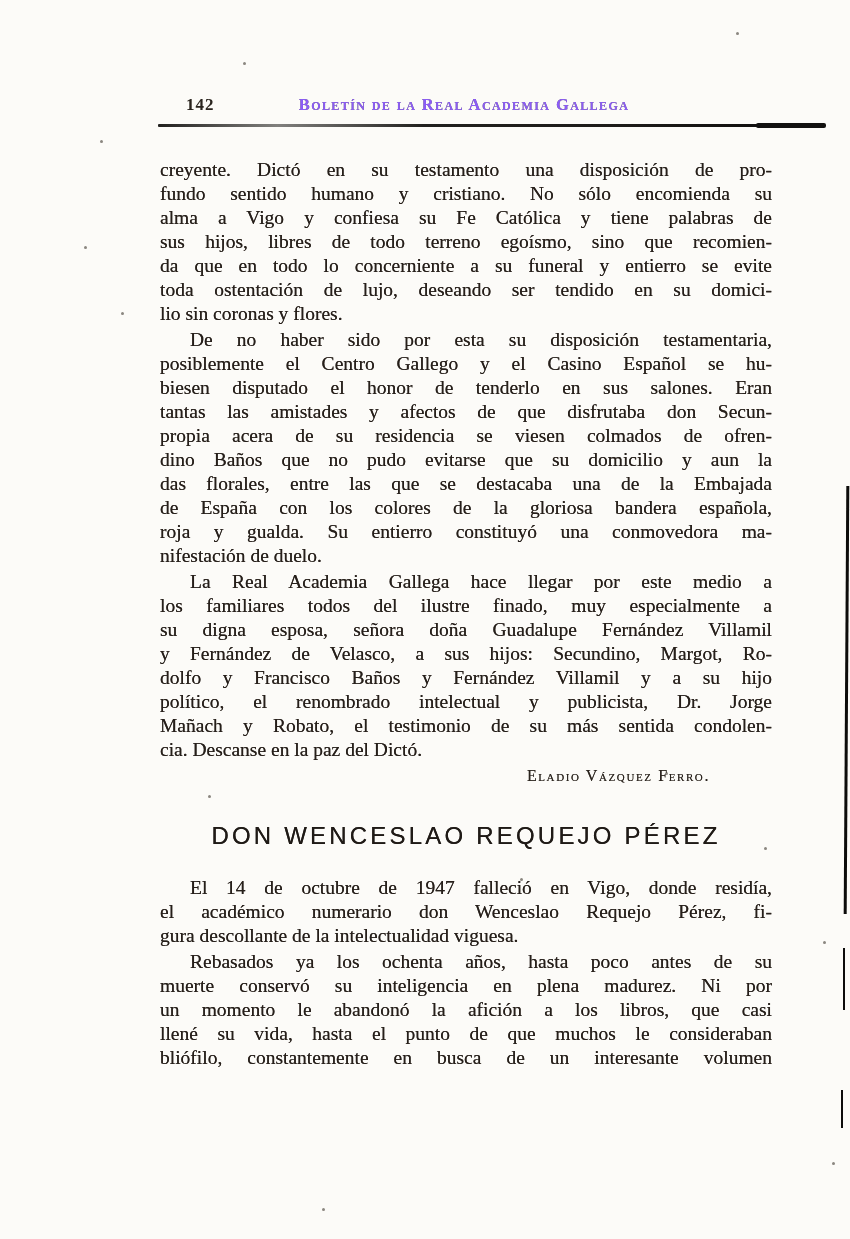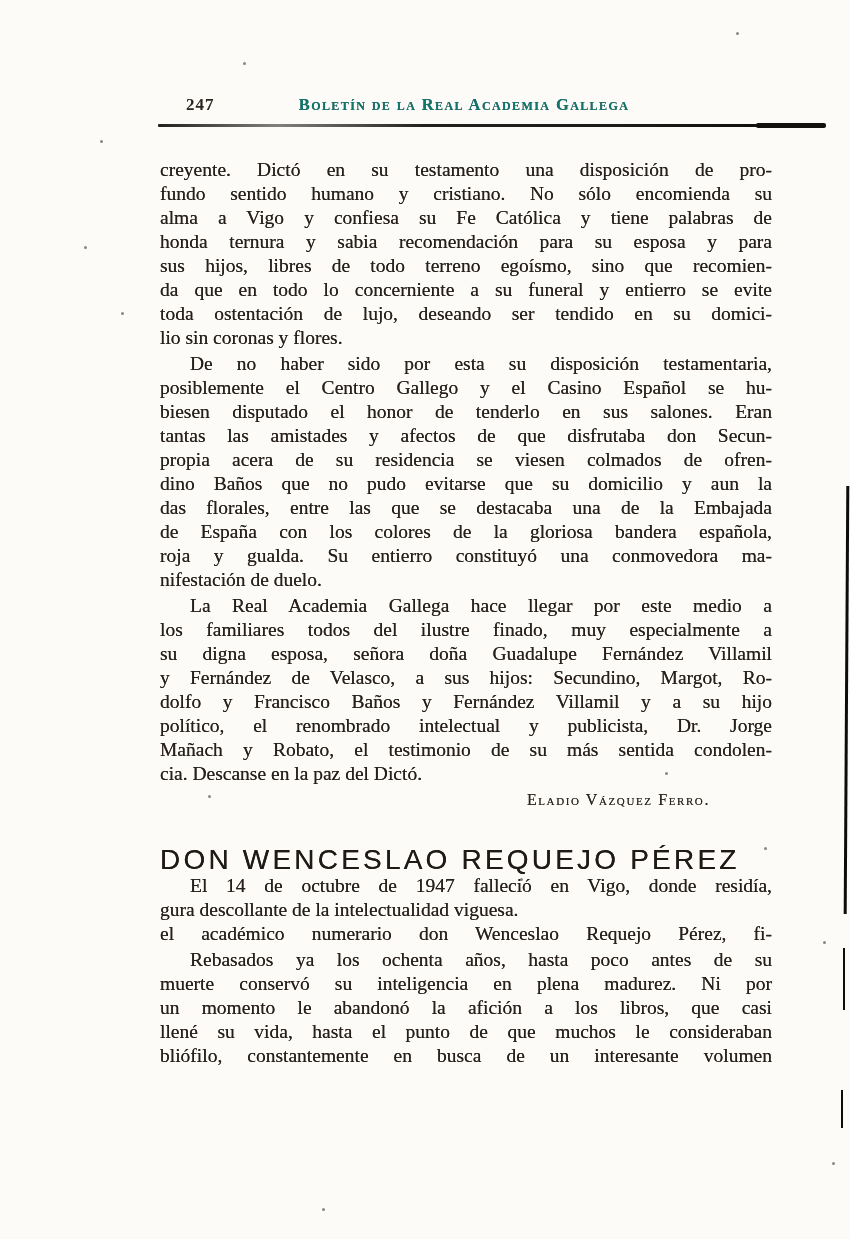--- a/index.html
+++ b/index.html
@@ -29,21 +29,21 @@
     color: #2a241e;
   }
   .journal-title {
     position: absolute;
     left: 0; right: 4px; top: 0;
     text-align: center;
     font-weight: bold;
     font-variant: small-caps;
     font-size: 16.5px;
     letter-spacing: 1.4px;
-    color: #0f766e;
+    color: #8b5cf6;
     text-shadow: 0 0 0.5px rgba(40,32,24,0.7);
   }
   .header-rule {
     position: absolute;
     left: 158px; top: 124px;
     width: 664px; height: 3px;
     background: linear-gradient(90deg,#21201e 0%, #17161489 18%, #21201e 40%, #1d1b19 70%, #0c0b0a 100%);
     border-radius: 1px;
   }
   .header-rule::after {
@@ -83,55 +83,54 @@
     letter-spacing: 1.6px;
     line-height: 24px;
     color: #2a241e;
     text-shadow: 0 0 0.5px rgba(40,32,24,0.7);
   }
 
   .section-heading {
     margin: 34px 0 0 0;
     height: 28px;
     line-height: 28px;
-    text-align: left;
+    text-align: center;
     font-family: "Liberation Sans", sans-serif;
     font-weight: normal;
-    font-size: 28px;
+    font-size: 24px;
     letter-spacing: 3.2px;
     color: #1f1a16;
     text-shadow: 0 0 0.6px rgba(31,26,22,0.9);
   }
-  .section-body { }
+  .section-body { margin-top: 26px; }
 
   
   .edge-line { position: absolute; background: #0d0c0b; }
   .edge-line.a { left: 845px; top: 486px; width: 2.5px; height: 428px; transform: rotate(0.35deg); }
   .edge-line.b { left: 843px; top: 948px;  width: 1.5px; height: 62px; }
   .edge-line.c { left: 841px; top: 1090px; width: 2px;   height: 38px; }
   .speck { position: absolute; background: rgba(45,38,30,0.55); border-radius: 50%; width: 3px; height: 3px; }
 </style>
 </head>
 <body>
 
 <div class="page">
 
   <div class="running-header">
-    <span class="page-number">247</span>
+    <span class="page-number">142</span>
     <span class="journal-title">Boletín de la Real Academia Gallega</span>
   </div>
   <div class="header-rule"></div>
 
   <div class="body-column">
     <section id="obituary-text">
         <div class="para">
           <div class="line">creyente. Dictó en su testamento una disposición de pro-</div>
           <div class="line">fundo sentido humano y cristiano. No sólo encomienda su</div>
           <div class="line">alma a Vigo y confiesa su Fe Católica y tiene palabras de</div>
-          <div class="line">honda ternura y sabia recomendación para su esposa y para</div>
           <div class="line">sus hijos, libres de todo terreno egoísmo, sino que recomien-</div>
           <div class="line">da que en todo lo concerniente a su funeral y entierro se evite</div>
           <div class="line">toda ostentación de lujo, deseando ser tendido en su domici-</div>
           <div class="line endline">lio sin coronas y flores.</div>
         </div>
         <div class="para">
           <div class="line indent">De no haber sido por esta su disposición testamentaria,</div>
           <div class="line">posiblemente el Centro Gallego y el Casino Español se hu-</div>
           <div class="line">biesen disputado el honor de tenderlo en sus salones. Eran</div>
           <div class="line">tantas las amistades y afectos de que disfrutaba don Secun-</div>
@@ -154,22 +153,22 @@
         </div>
       </section>
 
     <div class="signature">Eladio Vázquez Ferro.</div>
 
     <h2 class="section-heading">DON WENCESLAO REQUEJO PÉREZ</h2>
 
     <section id="section-text" class="section-body">
         <div class="para">
           <div class="line indent">El 14 de octubre de 1947 falleció en Vigo, donde residía,</div>
+          <div class="line">el académico numerario don Wenceslao Requejo Pérez, fi-</div>
           <div class="line endline">gura descollante de la intelectualidad viguesa.</div>
-          <div class="line">el académico numerario don Wenceslao Requejo Pérez, fi-</div>
         </div>
         <div class="para">
           <div class="line indent">Rebasados ya los ochenta años, hasta poco antes de su</div>
           <div class="line">muerte conservó su inteligencia en plena madurez. Ni por</div>
           <div class="line">un momento le abandonó la afición a los libros, que casi</div>
           <div class="line">llené su vida, hasta el punto de que muchos le consideraban</div>
           <div class="line">bliófilo, constantemente en busca de un interesante volumen</div>
         </div>
       </section>
   </div>

